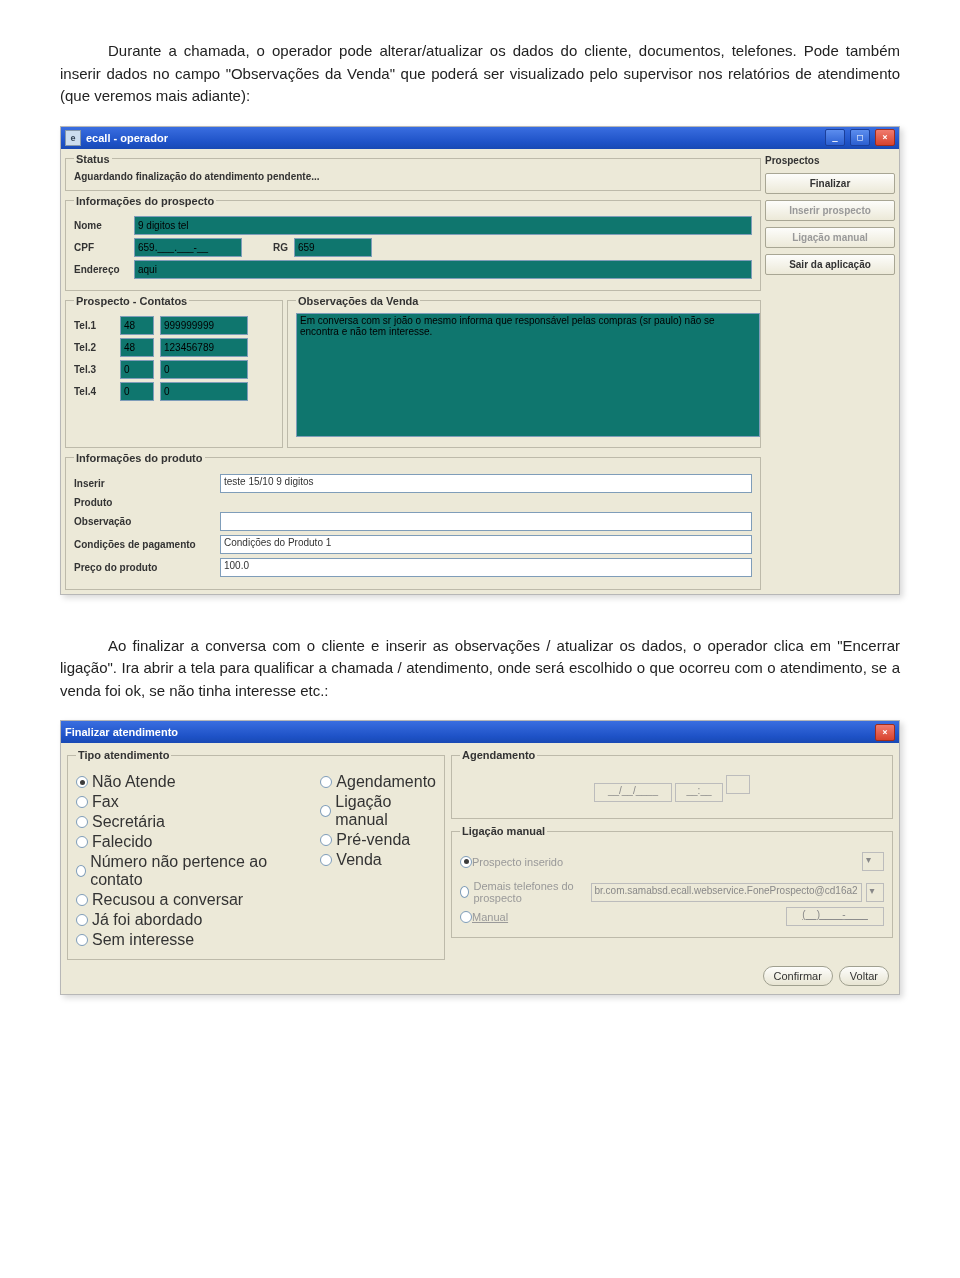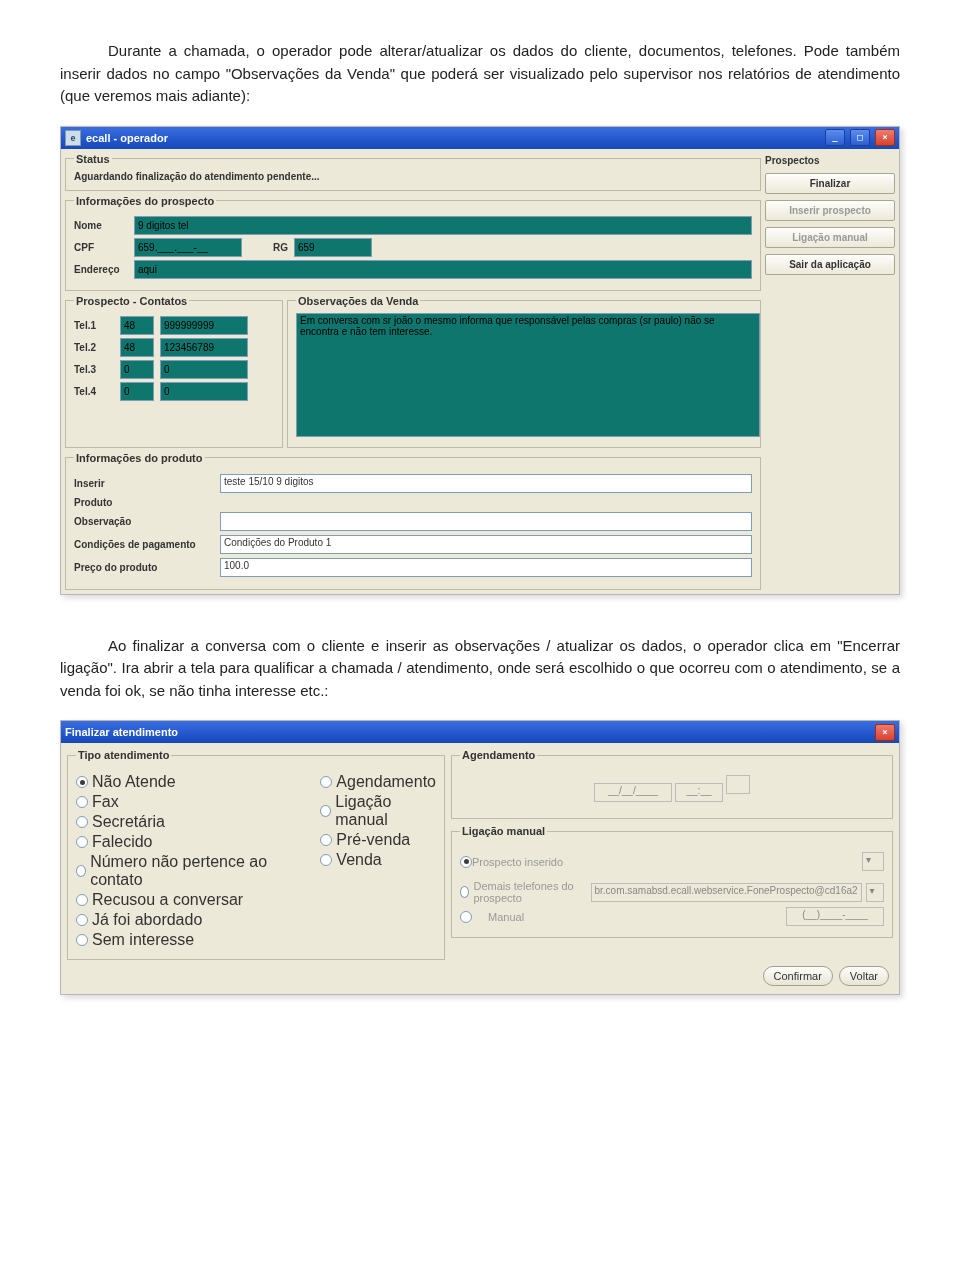--- a/index.html
+++ b/index.html
@@ -332,21 +332,21 @@
               <span>Prospecto inserido</span>
               <span style="flex:1"></span>
               <span class="gray-input" style="width:14px;">▾</span>
             </li>
             <li style="display:flex;align-items:center;gap:4px;margin:3px 0;">
               <span class="rcircle"></span>
               <span>Demais telefones do prospecto</span>
               <span class="gray-input" style="flex:1">br.com.samabsd.ecall.webservice.FoneProspecto@cd16a2</span>
               <span class="gray-input" style="width:14px;">▾</span>
             </li>
-            <li style="display:flex;align-items:center;gap:16px;margin:3px 0;">
+            <li style="display:flex;align-items:center;gap:0;margin:3px 0;text-decoration:underline;">
               <span class="rcircle"></span>
               <span>Manual</span>
               <span style="flex:1"></span>
               <span class="gray-input" style="width:90px;text-align:center;">(__)____-____</span>
             </li>
           </ul>
         </fieldset>
       </div>
     </div>
     <div class="btn-row">

